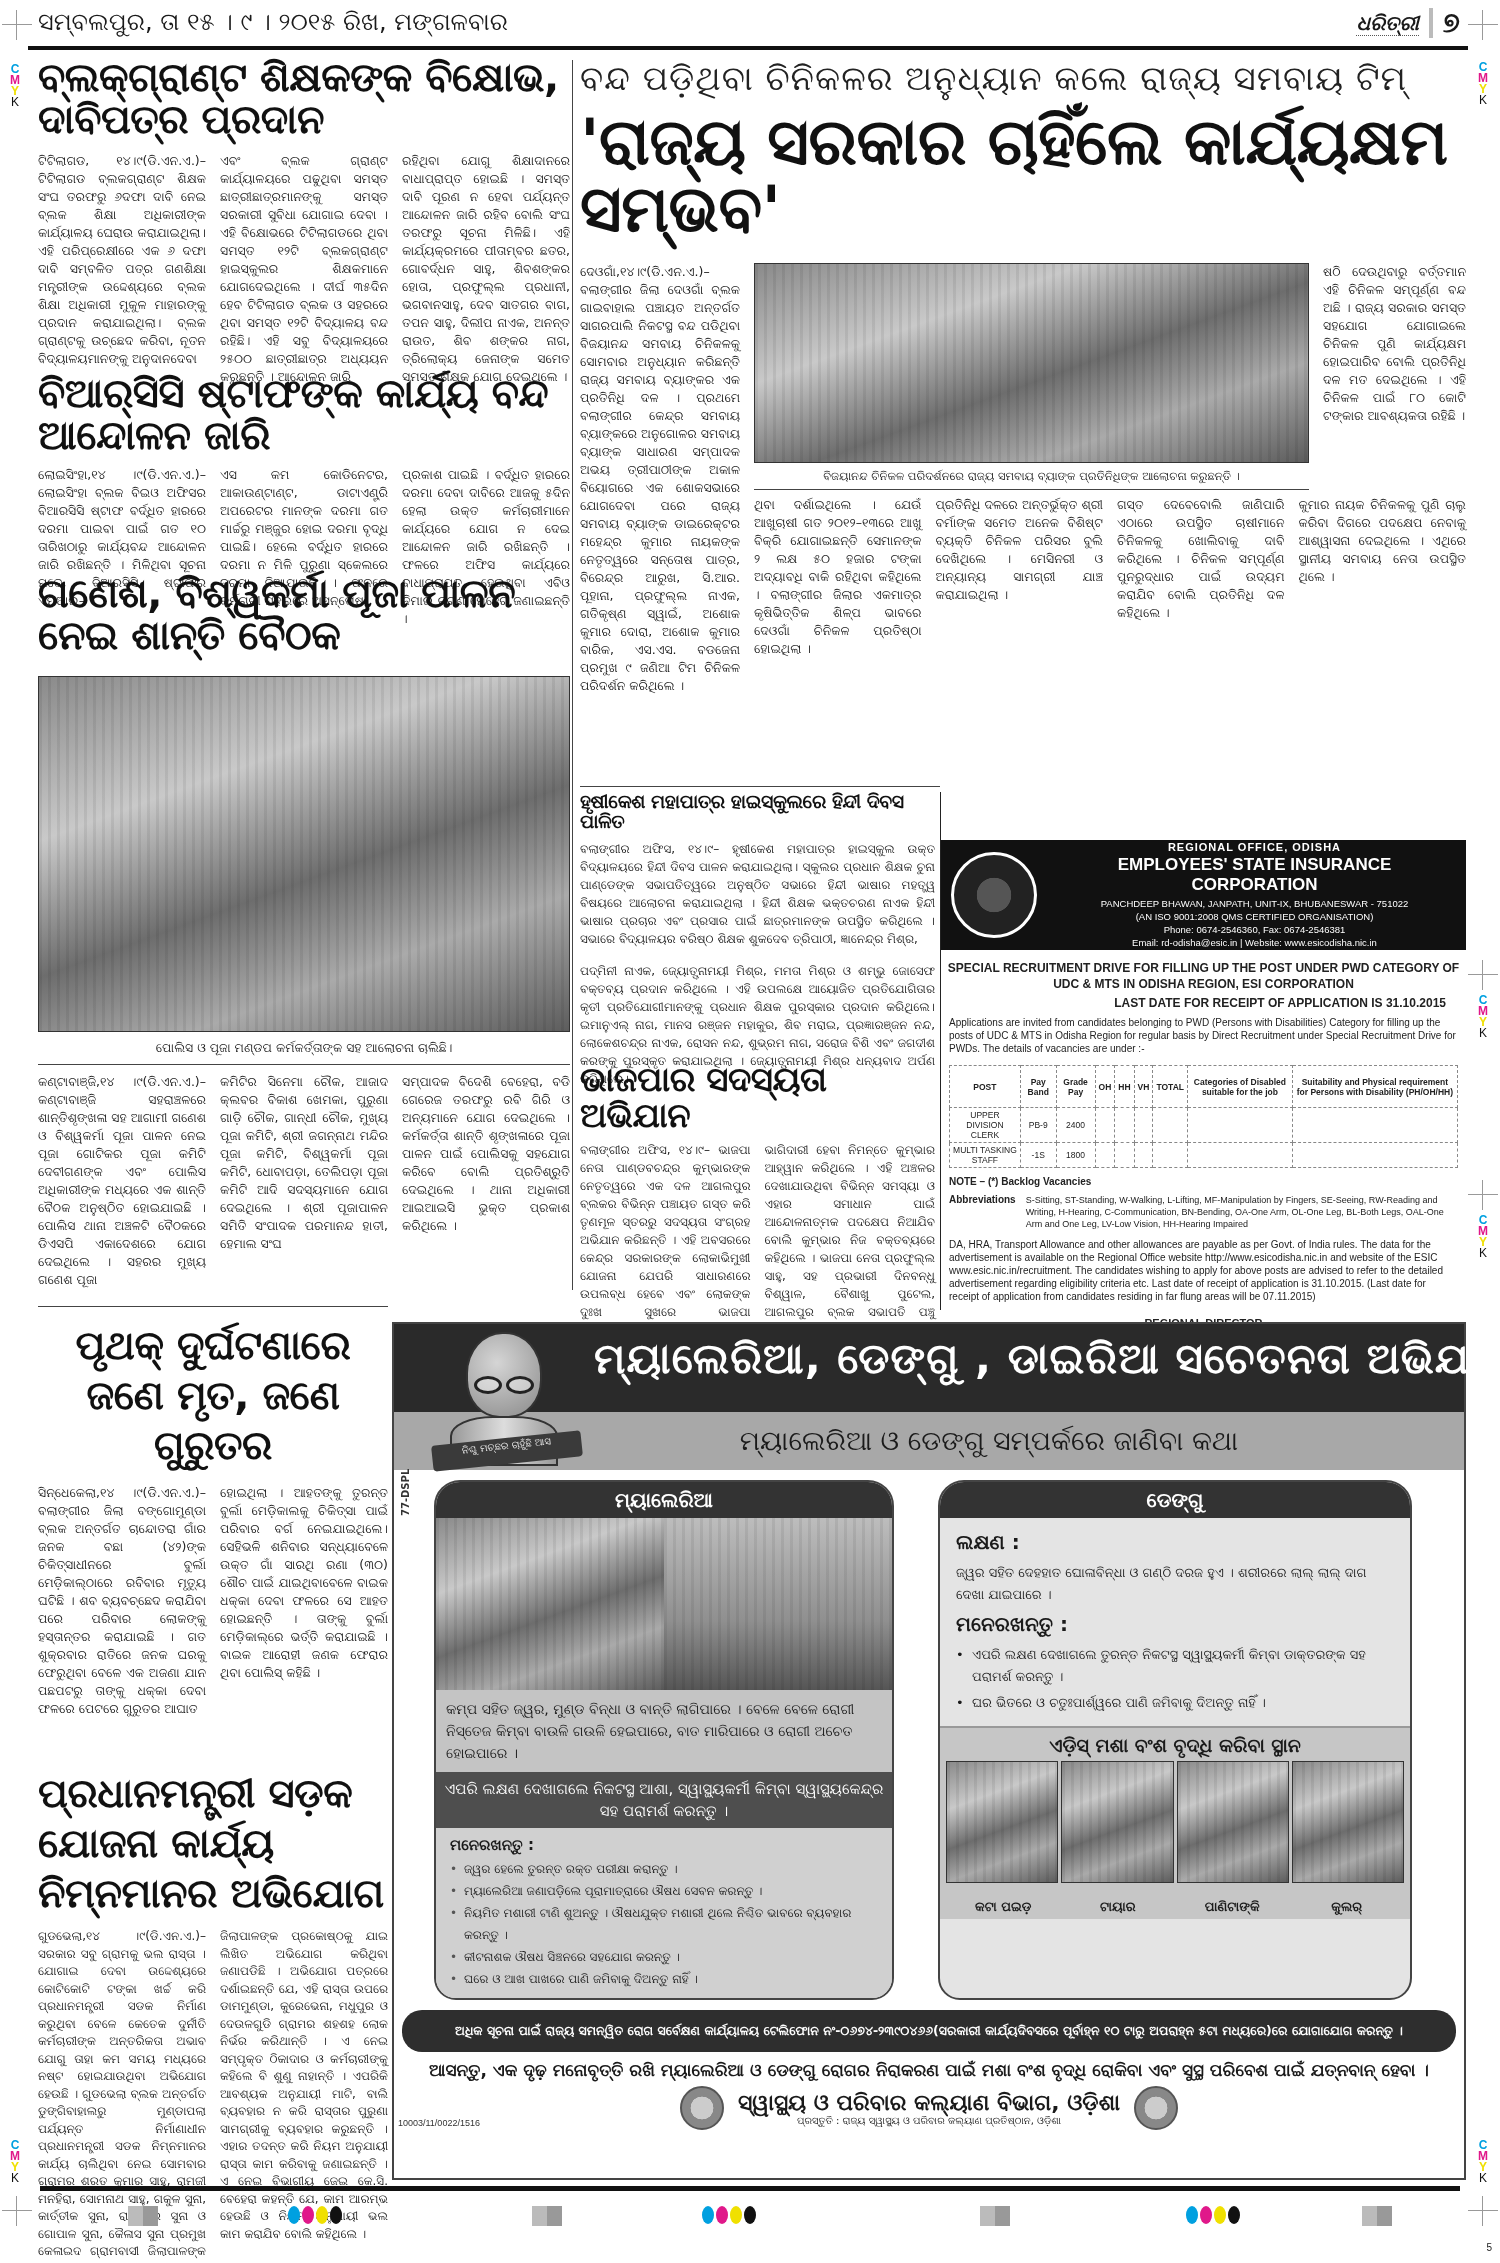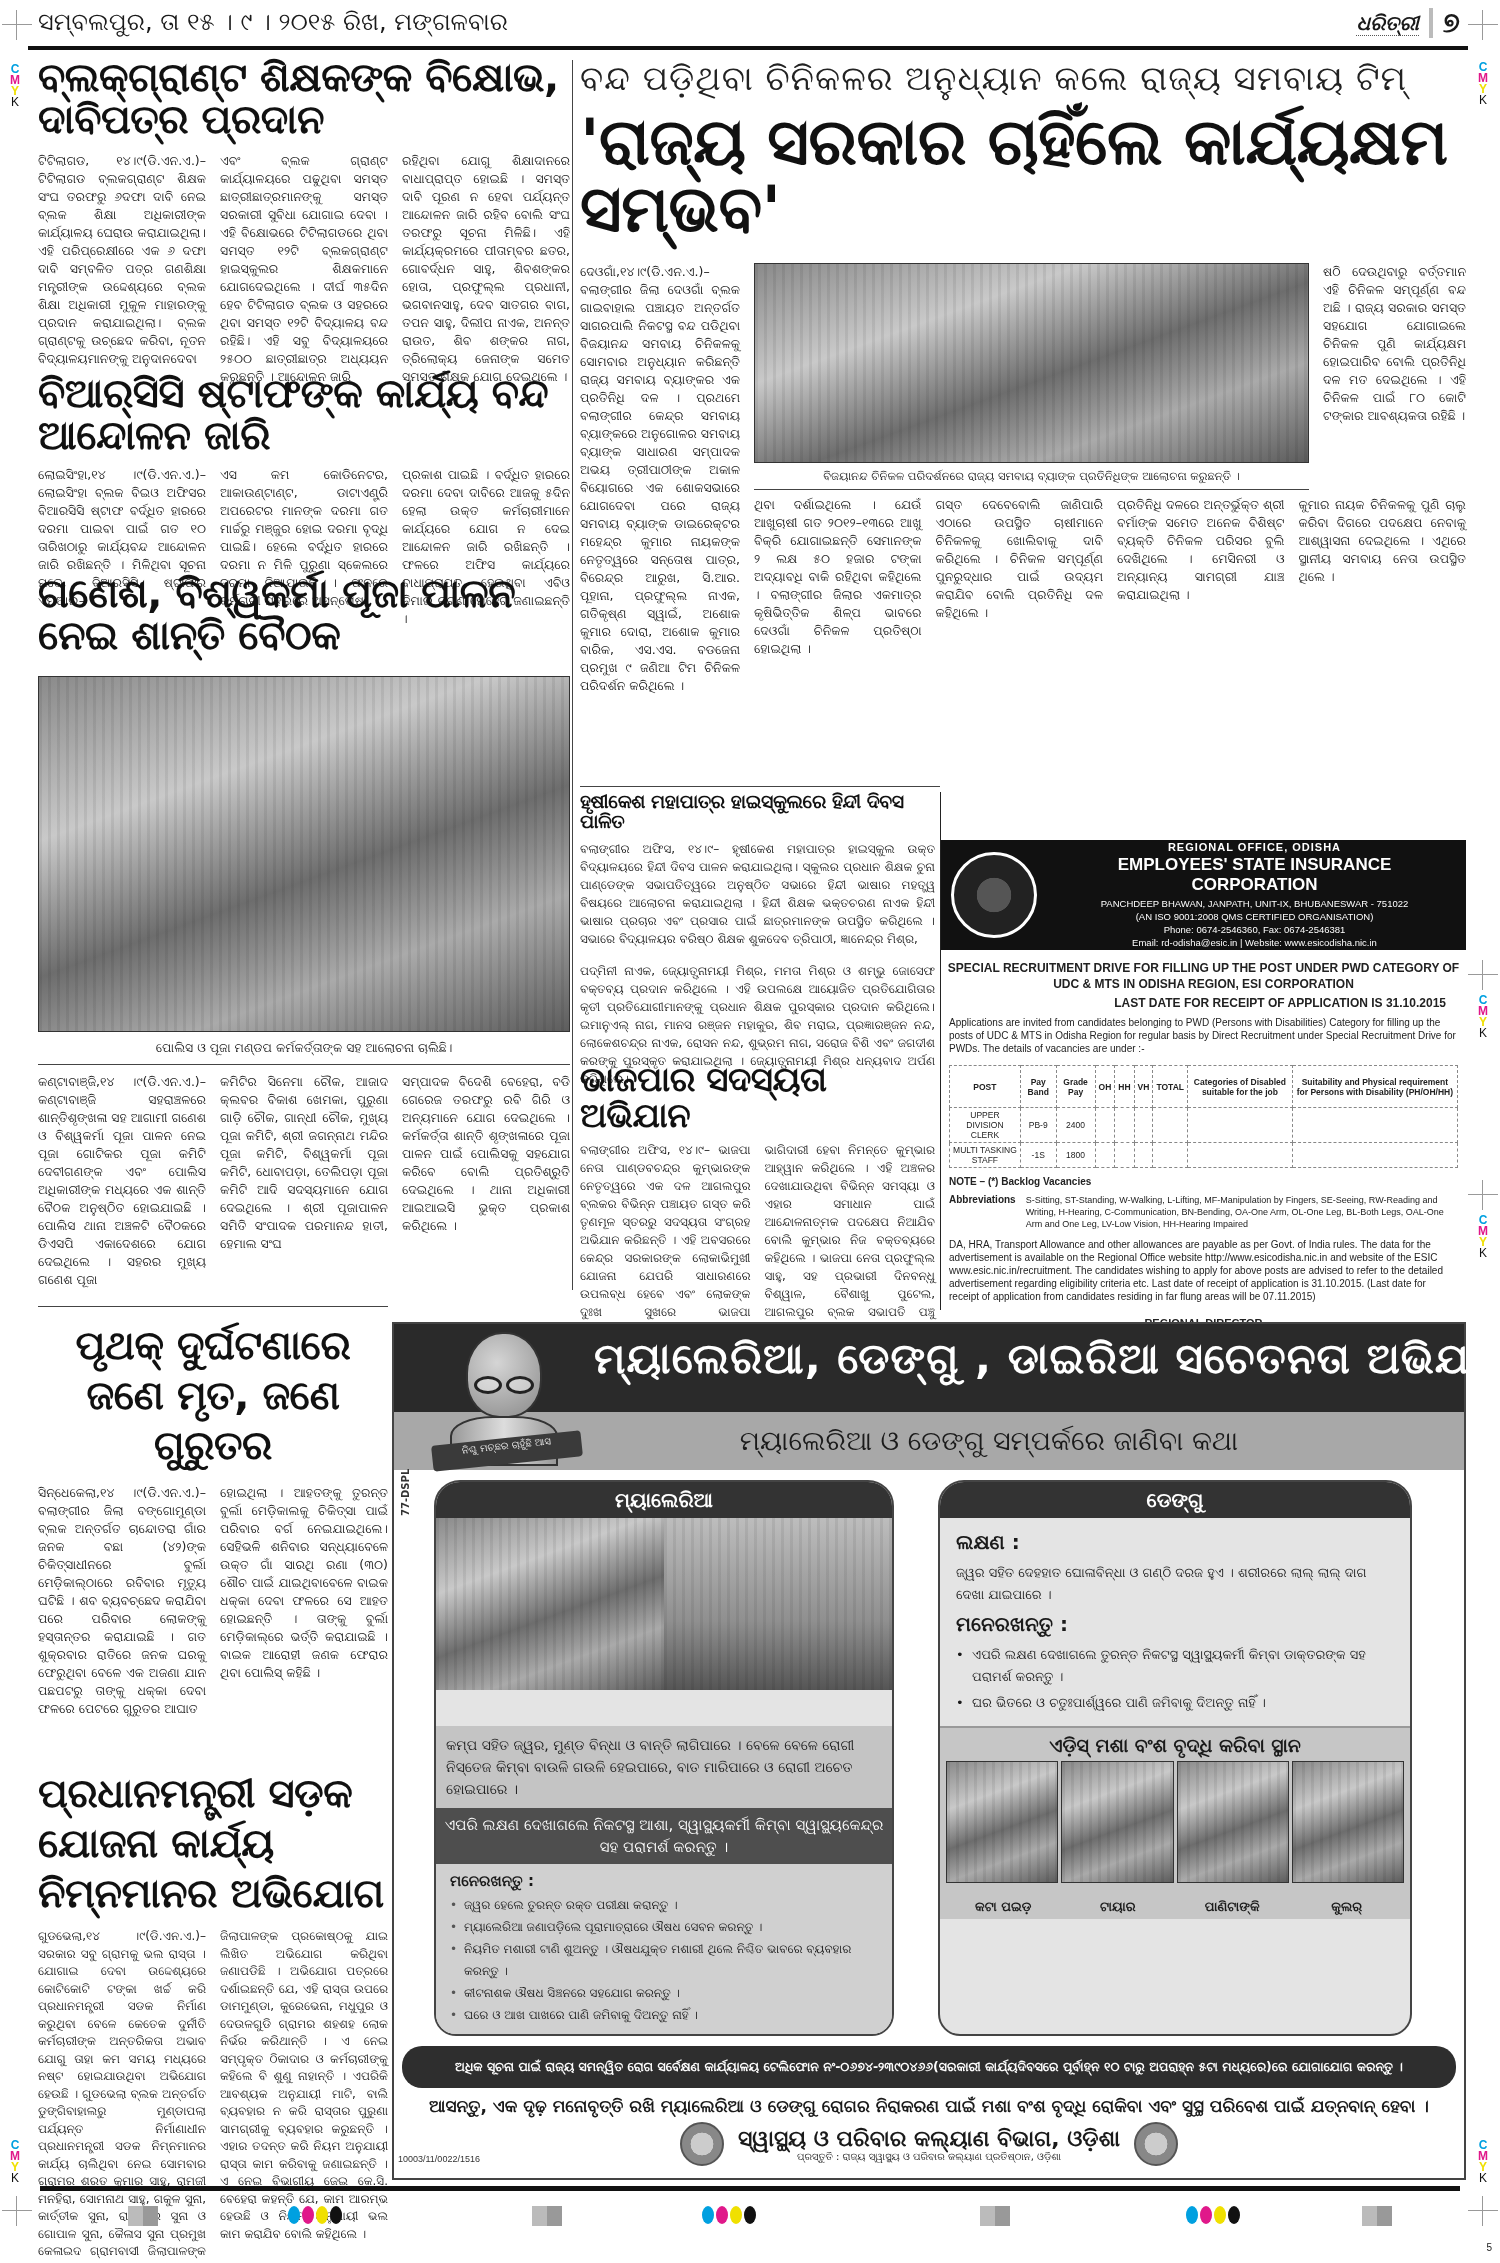--- a/index.html
+++ b/index.html
@@ -63,21 +63,21 @@
   .mascot-banner { position: absolute; left: -12px; top: 106px; width: 150px; height: 26px; background: #3a3a3a; color: #eee; font-size: 10px; border-radius: 4px; transform: rotate(-6deg); text-align: center; line-height: 13px; padding-top: 1px; }
   .ad-sub { background: #a8a8a8; height: 58px; display: flex; align-items: center; justify-content: center; padding-left: 120px; font-size: 27px; color: #1a1a1a; }
   .ad-code { position: absolute; left: 6px; top: 192px; font-size: 10px; color: #333; transform: rotate(-90deg); transform-origin: left top; font-weight: bold; }
   .ad-panels { display: flex; gap: 44px; padding: 10px 14px 0 40px; }
   .panel { border-radius: 26px 26px 22px 22px; overflow: hidden; border: 2px solid #444; background: #e4e4e4; }
   .panel-head { background: #333; color: #fff; text-align: center; font-size: 20px; font-weight: bold; height: 36px; line-height: 36px; }
   .malaria { width: 460px; }
   .dengue { width: 474px; }
   .mal-photos { display: flex; height: 172px; }
   .mal-photos .photo { border: none; }
-  .mal-text { background: #c4c4c4; font-size: 14px; line-height: 22px; padding: 8px 10px; margin-top: 36px; }
+  .mal-text { background: #c4c4c4; font-size: 14px; line-height: 22px; padding: 8px 10px; }
   .mal-call { background: #4e4e4e; color: #fff; text-align: center; font-size: 15px; line-height: 22px; padding: 6px; }
   .remember { padding: 8px 14px; background: #d0d0d0; }
   .remember h4 { font-size: 15px; font-weight: bold; margin-bottom: 4px; }
   .remember ul { list-style: none; }
   .remember li { font-size: 12px; line-height: 22px; padding-left: 14px; position: relative; }
   .remember li::before { content: "•"; position: absolute; left: 0; color: #555; }
   .dengue-body { padding: 8px 16px; }
   .dengue-body h4 { font-size: 20px; font-weight: bold; margin: 4px 0 8px; }
   .dengue-body p { font-size: 13px; line-height: 22px; margin-bottom: 6px; }
   .dengue-body ul { list-style: none; }
@@ -199,22 +199,22 @@
       <div style="display:flex;gap:14px;">
         <div style="width:555px;">
           <div class="photo" style="height:200px;"></div>
           <div class="caption" style="margin-top:6px;font-size:11.5px;">ବିଜୟାନନ୍ଦ ଚିନିକଳ ପରିଦର୍ଶନରେ ରାଜ୍ୟ ସମବାୟ ବ୍ୟାଙ୍କ ପ୍ରତିନିଧିଙ୍କ ଆଲୋଚନା କରୁଛନ୍ତି ।</div>
           <div class="hrule" style="margin-top:6px;"></div>
         </div>
         <p style="flex:1;font-size:12.5px;line-height:18px;text-align:justify;">ଷଠି ଦେଉଥିବାରୁ ବର୍ତ୍ତମାନ ଏହି ଚିନିକଳ ସମ୍ପୂର୍ଣ୍ଣ ବନ୍ଦ ଅଛି । ରାଜ୍ୟ ସରକାର ସମସ୍ତ ସହଯୋଗ ଯୋଗାଇଲେ ଚିନିକଳ ପୁଣି କାର୍ଯ୍ୟକ୍ଷମ ହୋଇପାରିବ ବୋଲି ପ୍ରତିନିଧି ଦଳ ମତ ଦେଇଥିଲେ । ଏହି ଚିନିକଳ ପାଇଁ ୮୦ କୋଟି ଟଙ୍କାର ଆବଶ୍ୟକତା ରହିଛି ।</p>
       </div>
       <div class="body-cols" style="margin-top:6px;">
         <p>ଥିବା ଦର୍ଶାଇଥିଲେ । ଯେଉଁ ଆଖୁଚାଷୀ ଗତ ୨୦୧୨–୧୩ରେ ଆଖୁ ବିକ୍ରି ଯୋଗାଇଛନ୍ତି ସେମାନଙ୍କ ୨ ଲକ୍ଷ ୫୦ ହଜାର ଟଙ୍କା ଅଦ୍ୟାବଧି ବାକି ରହିଥିବା କହିଥିଲେ । ବଲାଙ୍ଗୀର ଜିଲାର ଏକମାତ୍ର କୃଷିଭିତ୍ତିକ ଶିଳ୍ପ ଭାବରେ ଦେଓଗାଁ ଚିନିକଳ ପ୍ରତିଷ୍ଠା ହୋଇଥିଲା ।</p>
+        <p>ପ୍ରତିନିଧି ଦଳରେ ଅନ୍ତର୍ଭୁକ୍ତ ଶ୍ରୀ ବର୍ମାଙ୍କ ସମେତ ଅନେକ ବିଶିଷ୍ଟ ବ୍ୟକ୍ତି ଚିନିକଳ ପରିସର ବୁଲି ଦେଖିଥିଲେ । ମେସିନରୀ ଓ ଅନ୍ୟାନ୍ୟ ସାମଗ୍ରୀ ଯାଞ୍ଚ କରାଯାଇଥିଲା ।</p>
         <p>ଗସ୍ତ ଦେବେବୋଲି ଜାଣିପାରି ଏଠାରେ ଉପସ୍ଥିତ ଚାଷୀମାନେ ଚିନିକଳକୁ ଖୋଲିବାକୁ ଦାବି କରିଥିଲେ । ଚିନିକଳ ସମ୍ପୂର୍ଣ୍ଣ ପୁନରୁଦ୍ଧାର ପାଇଁ ଉଦ୍ୟମ କରାଯିବ ବୋଲି ପ୍ରତିନିଧି ଦଳ କହିଥିଲେ ।</p>
-        <p>ପ୍ରତିନିଧି ଦଳରେ ଅନ୍ତର୍ଭୁକ୍ତ ଶ୍ରୀ ବର୍ମାଙ୍କ ସମେତ ଅନେକ ବିଶିଷ୍ଟ ବ୍ୟକ୍ତି ଚିନିକଳ ପରିସର ବୁଲି ଦେଖିଥିଲେ । ମେସିନରୀ ଓ ଅନ୍ୟାନ୍ୟ ସାମଗ୍ରୀ ଯାଞ୍ଚ କରାଯାଇଥିଲା ।</p>
         <p>କୁମାର ନାୟକ ଚିନିକଳକୁ ପୁଣି ଚାଲୁ କରିବା ଦିଗରେ ପଦକ୍ଷେପ ନେବାକୁ ଆଶ୍ୱାସନା ଦେଇଥିଲେ । ଏଥିରେ ସ୍ଥାନୀୟ ସମବାୟ ନେତା ଉପସ୍ଥିତ ଥିଲେ ।</p>
       </div>
     </div>
   </div>
 </section>
 
 <div class="abs hrule" style="left:580px;top:786px;width:360px;"></div>
 
 <section class="abs" style="left:580px;top:792px;width:355px;">
   <h3 class="headline" style="font-size:19px;">ହୃଷୀକେଶ ମହାପାତ୍ର ହାଇସ୍କୁଲରେ ହିନ୍ଦୀ ଦିବସ ପାଳିତ</h3>

